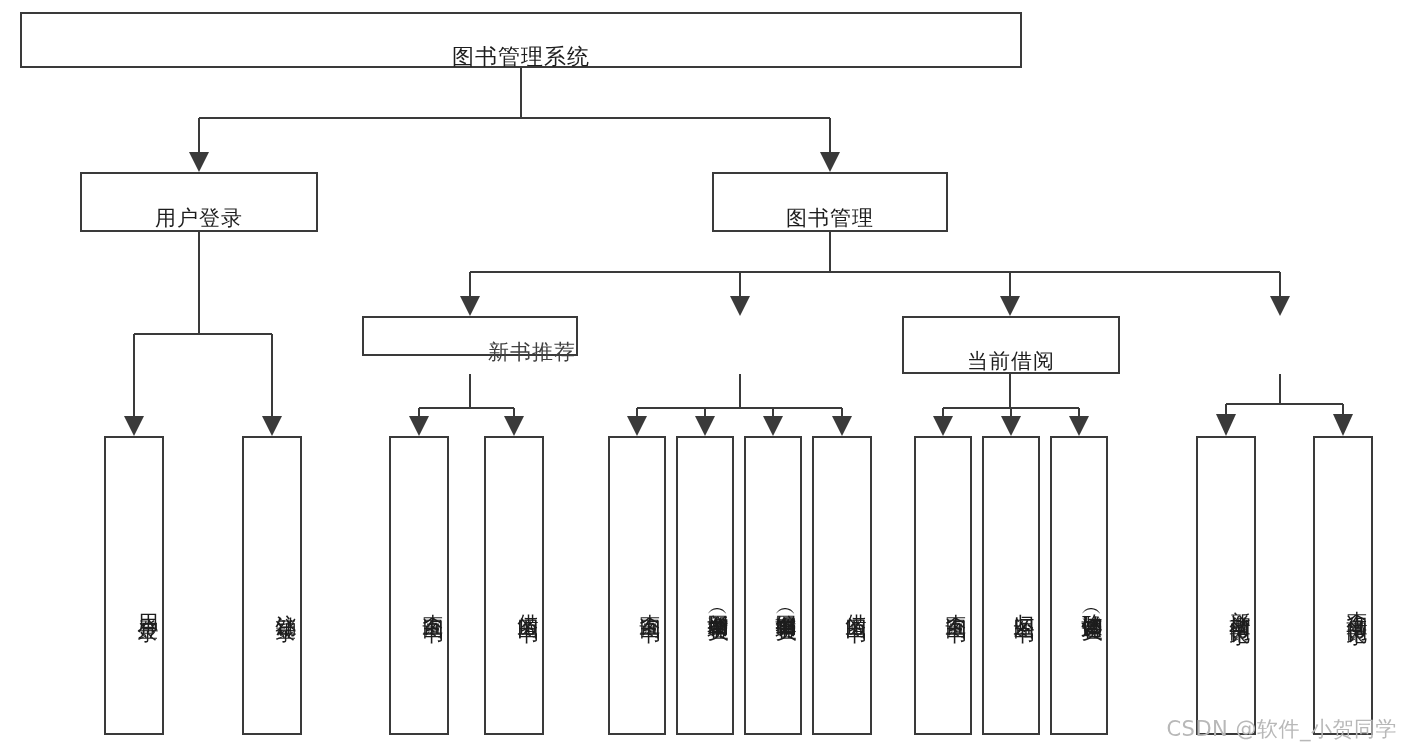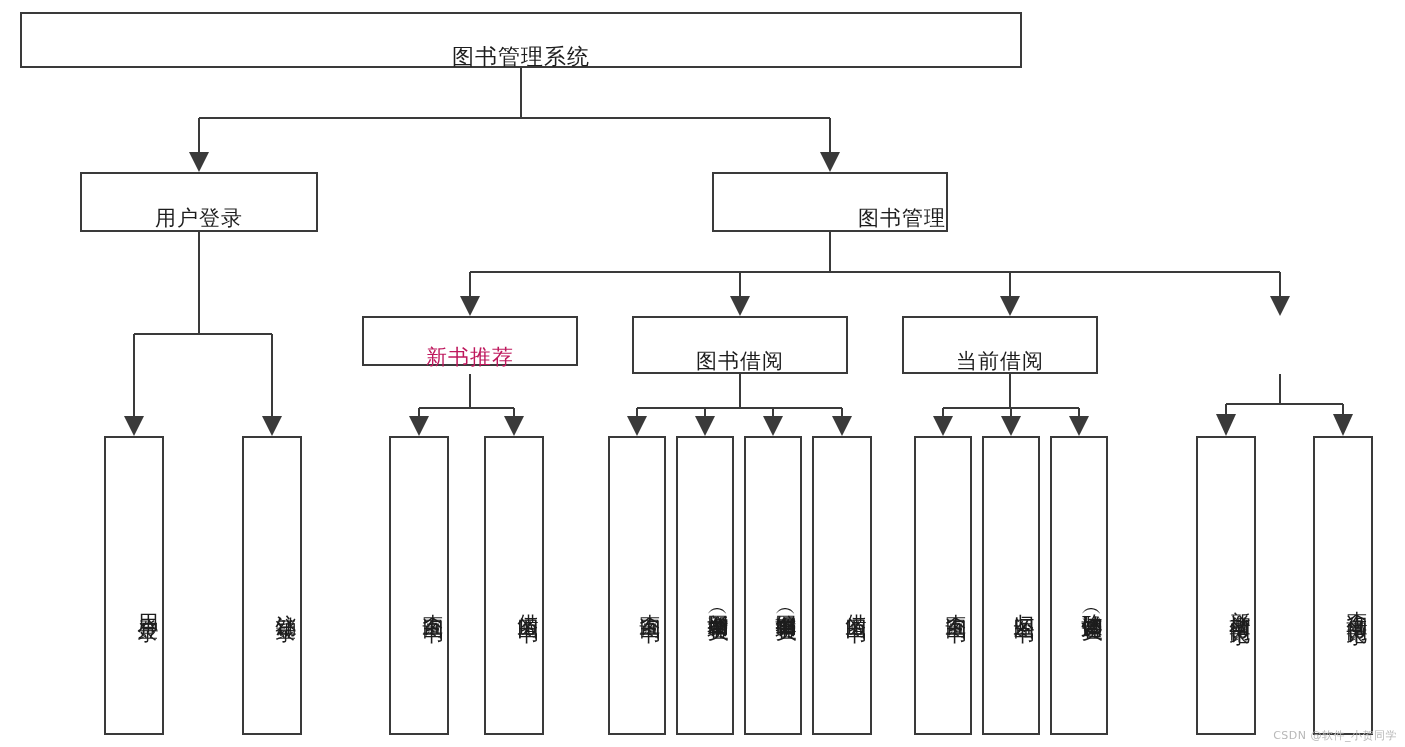--- a/index.html
+++ b/index.html
@@ -61,21 +61,21 @@
   }
   .node-label {
     display: block;
     white-space: pre-line;
     margin-top: 34px;
   }
   #watermark {
     position: absolute;
     right: 8px;
     bottom: 4px;
-    font-size: 11px;
+    font-size: 21px;
     color: #b8b8b8;
     z-index: 5;
     white-space: nowrap;
     letter-spacing: 0.5px;
   }
 </style>
 </head>
 <body>
 
 <div id="canvas" style="background: rgb(255, 255, 255);">
@@ -157,31 +157,28 @@
     </g>
   </svg>
 
   <div class="node h root" id="node-root" style="left: 20px; top: 12px; width: 1002px; height: 56px; border-color: rgb(58, 58, 58); color: rgb(29, 29, 29);">
     <span class="node-label">图书管理系统</span>
   </div>
 
   <div class="node h" id="node-l1-0" style="left: 80px; top: 172px; width: 238px; height: 60px; border-color: rgb(58, 58, 58); color: rgb(29, 29, 29);">
     <span class="node-label">用户登录</span>
   </div>
-  <div class="node h" id="node-l1-1" style="left: 712px; top: 172px; width: 236px; height: 60px; border-color: rgb(58, 58, 58); color: rgb(29, 29, 29); justify-content: flex-end;">
+  <div class="node h" id="node-l1-1" style="left: 712px; top: 172px; width: 236px; height: 60px; border-color: rgb(58, 58, 58); color: rgb(29, 29, 29);">
     <span class="node-label">图书管理</span>
   </div>
 
-  <div class="node h" id="node-l2-0" style="left: 362px; top: 316px; width: 216px; height: 50px; border-color: rgb(58, 58, 58); color: #be185d;">
+  <div class="node h" id="node-l2-0" style="left: 362px; top: 316px; width: 216px; height: 40px; border-color: rgb(58, 58, 58); color: #404040; justify-content: flex-end;">
     <span class="node-label">新书推荐</span>
   </div>
-  <div class="node h" id="node-l2-1" style="left: 632px; top: 316px; width: 216px; height: 58px; border-color: rgb(58, 58, 58); color: rgb(29, 29, 29);">
-    <span class="node-label">图书借阅</span>
-  </div>
-  <div class="node h" id="node-l2-2" style="left: 902px; top: 316px; width: 196px; height: 58px; border-color: rgb(58, 58, 58); color: rgb(29, 29, 29);">
+  <div class="node h" id="node-l2-2" style="left: 902px; top: 316px; width: 218px; height: 58px; border-color: rgb(58, 58, 58); color: rgb(29, 29, 29);">
     <span class="node-label">当前借阅</span>
   </div>
 
   <div class="node v" id="node-lf-0" style="left: 104px; top: 436px; width: 60px; height: 299px; border-color: rgb(58, 58, 58); color: rgb(29, 29, 29);">
     <span class="node-label">用户登录</span>
   </div>
   <div class="node v" id="node-lf-1" style="left: 242px; top: 436px; width: 60px; height: 299px; border-color: rgb(58, 58, 58); color: rgb(29, 29, 29);">
     <span class="node-label">注销登录</span>
   </div>
   <div class="node v" id="node-lf-2" style="left: 389px; top: 436px; width: 60px; height: 299px; border-color: rgb(58, 58, 58); color: rgb(29, 29, 29);">

